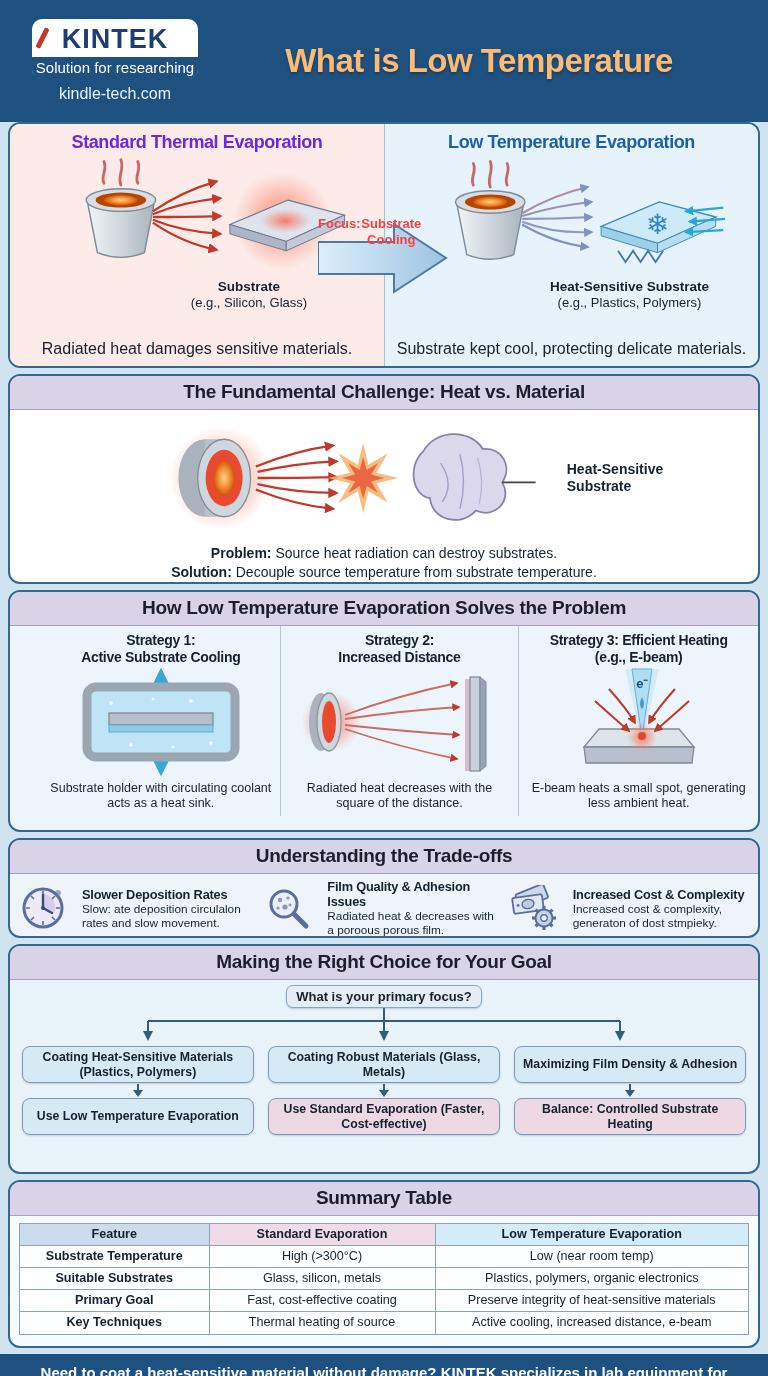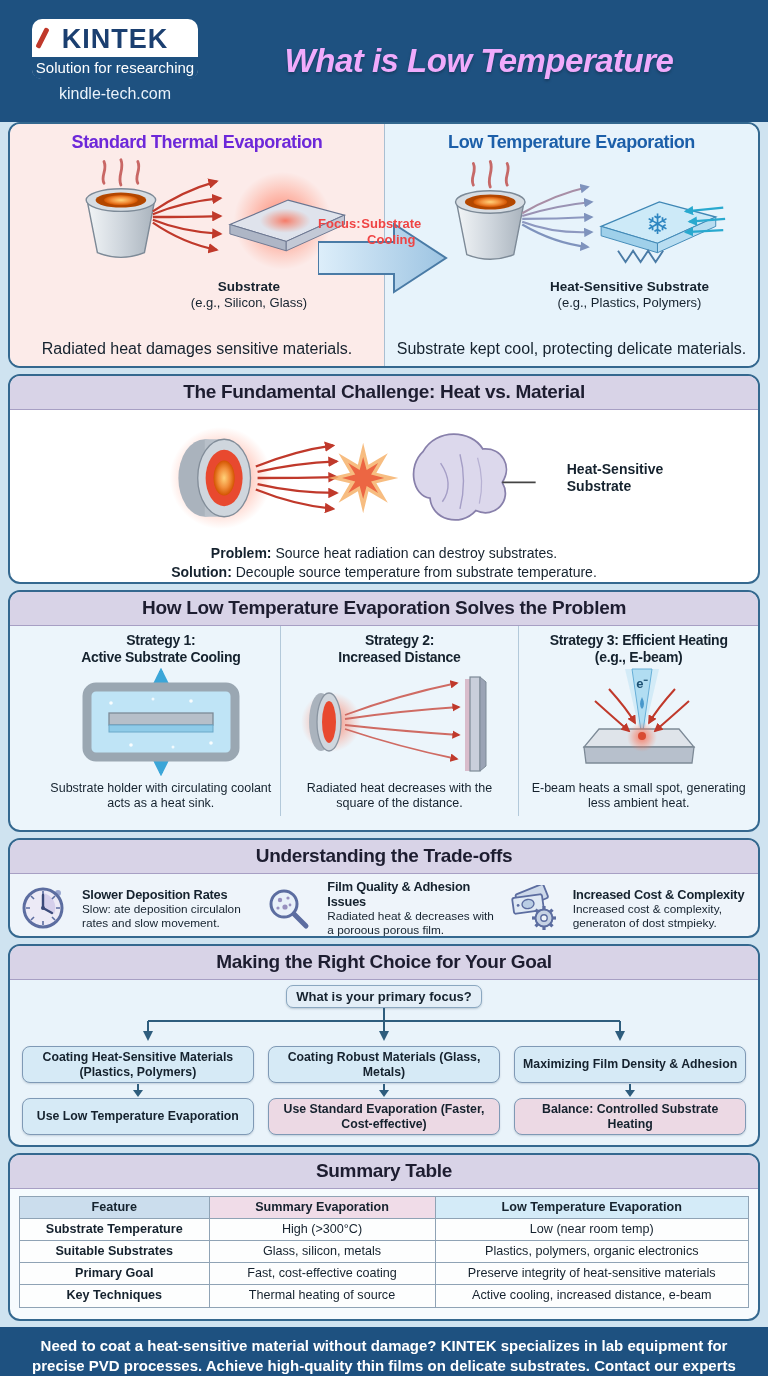--- a/index.html
+++ b/index.html
@@ -7,21 +7,21 @@
   body { background:#cfe3f0; font-family:"Liberation Sans", sans-serif; color:#15222e; }
 
   
   .header { height:122px; background:#1e5180; display:flex; align-items:center; padding:10px 20px; }
   .logo-wrap { width:190px; flex-shrink:0; text-align:center; }
   .logo-box { background:#fff; border-radius:10px; padding:7px 10px 0; display:inline-block; min-width:158px; }
   .logo-name { font-size:27px; font-weight:bold; color:#1b3f70; letter-spacing:1px; position:relative; line-height:1; }
   .logo-accent { position:absolute; left:-2px; top:1px; width:5px; height:22px; background:#c0392b; transform:rotate(27deg); border-radius:2px; }
   .logo-tagline { background:#1e5180; color:#fff; font-size:15px; margin:4px -10px 0; padding:2px 4px 3px; border-radius:0 0 9px 9px; }
   .logo-site { color:#eaf2fa; font-size:16px; margin-top:6px; }
-  .main-title { flex:1; text-align:center; color:#f0abfc; font-size:33px; font-weight:bold; line-height:1.2; letter-spacing:-0.5px; text-shadow:0 2px 3px rgba(0,0,0,.25);font-style:italic; }
+  .main-title { flex:1; text-align:center; color:#fdba74; font-size:33px; font-weight:bold; line-height:1.2; letter-spacing:-0.5px; text-shadow:0 2px 3px rgba(0,0,0,.25); }
   .main-title span { display:block; }
 
   
   .card { margin:0 8px 6px; border:2px solid #34688f; border-radius:12px; overflow:hidden; background:#fff; }
   .card:first-of-type { margin-top:6px; }
   .card-header { background:#d8d3e7; border-bottom:1.5px solid #a79fc4; text-align:center; font-size:19px; font-weight:bold; color:#1d1d30; padding:5px 4px 6px; letter-spacing:-0.3px; }
 
   
   .card-compare { height:246px; position:relative; display:flex; }
   .half { width:50%; padding:8px 8px 6px; display:flex; flex-direction:column; }
@@ -56,21 +56,21 @@
 
   
   .card-tradeoffs { height:100px; background:#eef4fa; }
   .tradeoffs { display:flex; padding:5px 6px; }
   .tradeoff { flex:1; display:flex; align-items:center; gap:16px; padding:0 4px; }
   .tradeoff .txt h4 { font-size:12.8px; letter-spacing:-0.2px; }
   .tradeoff .txt p { font-size:11.8px; line-height:1.2; }
   .tradeoff svg { flex-shrink:0; }
 
   
-  .card-choice { height:203px; background:#e9f3fa; }
+  .card-choice { height:230px; background:#e9f3fa; }
   .question-box { width:196px; margin:5px auto 0; background:#e3eef7; border:1.5px solid #8aa7c0; border-radius:7px; text-align:center; font-size:13px; font-weight:bold; padding:3px 6px; box-shadow:0 1px 2px rgba(40,70,100,.25); }
   .connectors { display:block; margin:0 auto; }
   .branches { display:flex; justify-content:space-between; padding:0 12px; }
   .branch { width:32%; display:flex; flex-direction:column; align-items:center; }
   .flow-box { width:100%; min-height:37px; border:1.5px solid #7f99b5; border-radius:8px; display:flex; align-items:center; justify-content:center; text-align:center; font-size:12.3px; font-weight:bold; line-height:1.2; padding:2px 6px; box-shadow:0 1px 2px rgba(40,70,100,.2); }
   .flow-blue { background:#d6eaf6; }
   .flow-pink { background:#ecd9e4; }
   .branch-arrow { margin:1px 0; }
 
   
@@ -430,21 +430,21 @@
     </div>
   </div>
 </div>
 
 <div class="card card-summary">
   <div class="card-header">Summary Table</div>
   <table class="summary-table">
     <thead>
       <tr>
         <th class="col-feature">Feature</th>
-        <th class="col-std">Summary Evaporation</th>
+        <th class="col-std">Standard Evaporation</th>
         <th class="col-low">Low Temperature Evaporation</th>
       </tr>
     </thead>
     <tbody>
       <tr>
         <th>Substrate Temperature</th>
         <td>High (&gt;300°C)</td>
         <td>Low (near room temp)</td>
       </tr>
       <tr>

